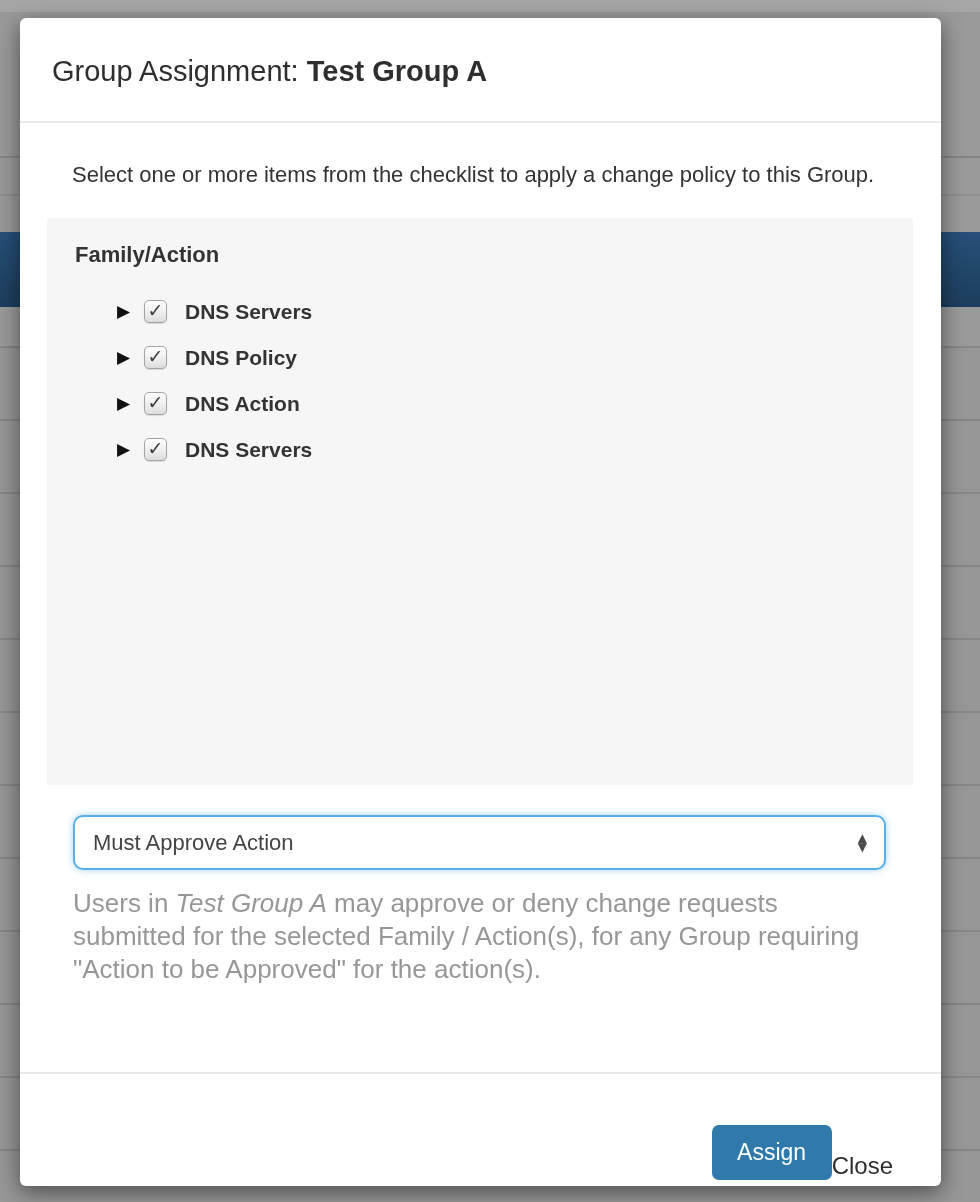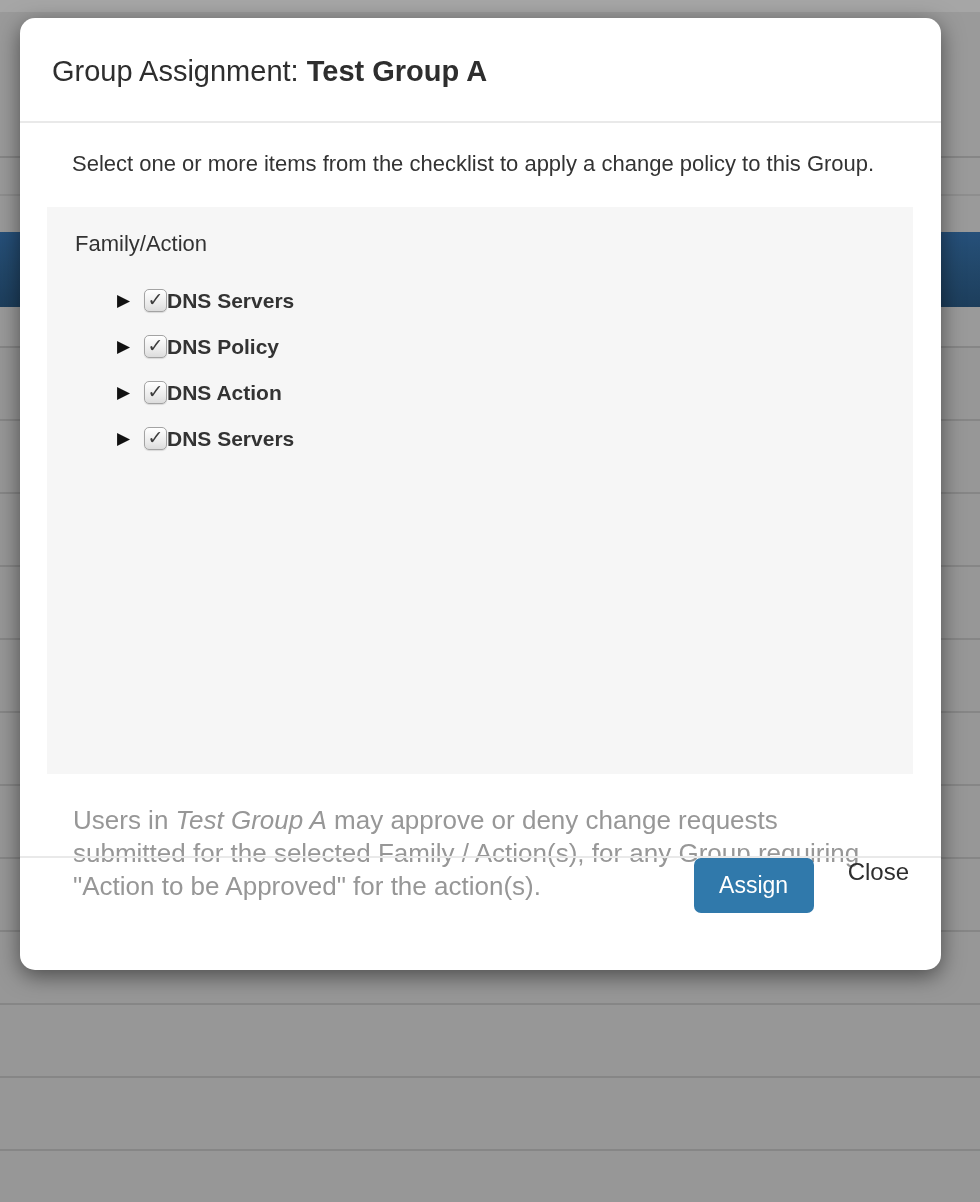--- a/index.html
+++ b/index.html
@@ -10,62 +10,62 @@
   .backdrop { position:absolute; inset:0; background:#9a9a9a; }
   .bd-top-strip { position:absolute; left:0; right:0; top:0; height:12px; background:#a6a6a6; }
   .bd-line-a { position:absolute; left:0; right:0; top:156px; height:2px; background:#868686; }
   .bd-line-b { position:absolute; left:0; right:0; top:194px; height:2px; background:#8e8e8e; }
   .bd-navbar { position:absolute; left:0; right:0; top:232px; height:75px;
                background:linear-gradient(180deg,#26507a 0%, #22486b 45%, #1d3e5c 100%); }
   .bd-rows { position:absolute; left:0; right:0; top:346px; bottom:0;
              background:repeating-linear-gradient(to bottom, #868686 0 2px, #979797 2px 73px); }
 
   
-  .modal { position:absolute; left:20px; top:18px; width:921px; height:952px;
-           background:#fff; border-radius:15px; box-shadow:0 6px 22px rgba(0,0,0,.5);
+  .modal { position:absolute; left:20px; top:18px; width:921px; height:1168px;
+           background:#fff; border-radius:6px; box-shadow:0 6px 22px rgba(0,0,0,.5);
            color:#333; }
   .modal-header { height:105px; padding:37px 32px 0 32px; border-bottom:2px solid #e9e9e9; }
   .modal-title { font-size:29px; font-weight:500; color:#2e2e2e; letter-spacing:0; }
   .modal-title strong { font-weight:800; }
 
-  .modal-body { padding:24px 0 0 0; }
+  .modal-body { padding:35px 0 0 0; }
   .description { margin:0 55px 0 52px; width:815px; font-size:22px; line-height:33px; color:#333; }
 
   .checklist-panel { margin:27px 28px 0 27px; height:567px; background:#f6f6f6; padding:24px 28px; }
-  .checklist-header { font-size:22px; font-weight:400; color:#333; }
+  .checklist-header { font-size:22px; font-weight:700; color:#333; }
   .tree { margin:30px 0 0 42px; }
   .tree-row { display:flex; align-items:center; height:27px; margin-bottom:19px; cursor:default; }
   .expand-icon { font-family:"DejaVu Sans", sans-serif; font-size:17px; color:#111;
                  width:18px; line-height:1; cursor:pointer; }
   .checkbox { width:23px; height:23px; margin-left:9px; border:1px solid #a3a3a3; border-radius:5px;
               background:linear-gradient(180deg,#ffffff 0%, #e9e9e9 70%, #dcdcdc 100%);
               box-shadow:0 1px 1px rgba(0,0,0,.12);
               display:flex; align-items:center; justify-content:center; cursor:pointer; }
   .check-glyph { font-family:"DejaVu Sans", sans-serif; font-size:19px; font-weight:700;
                  color:#3c3c3c; margin-top:-3px; }
-  .tree-label { margin-left:0; font-size:21px; font-weight:700; color:#333; cursor:pointer; }
+  .tree-label { margin-left:18px; font-size:21px; font-weight:700; color:#333; cursor:pointer; }
 
   .policy-section { margin:30px 55px 0 53px; }
   .policy-label { font-size:22px; font-weight:700; color:#333; }
   .policy-select { margin-top:16px; width:813px; height:55px; border:2px solid #57b1e8; border-radius:10px;
                    background:#fff; box-shadow:0 0 7px rgba(87,177,232,.55);
                    display:flex; align-items:center; padding:0 18px; cursor:pointer; position:relative; }
   .policy-select-value { font-size:22px; color:#444; }
   .select-arrows { position:absolute; right:17px; top:50%; transform:translateY(-50%);
                    display:flex; flex-direction:column; align-items:center; line-height:.75;
                    font-family:"DejaVu Sans", sans-serif; font-size:12px; color:#4a4a4a; }
   .policy-help { margin-top:17px; width:818px; font-size:26px; line-height:33px; color:#979797; }
   .policy-help .em { font-style:italic; }
 
   .modal-footer { position:absolute; left:0; right:0; bottom:0; height:114px;
-                  border-top:2px solid #e9e9e9; display:flex; align-items:flex-start;
-                  justify-content:flex-end; padding:0 32px 6px 0; }
+                  border-top:2px solid #e9e9e9; display:flex; align-items:flex-end;
+                  justify-content:flex-end; padding:0 48px 6px 0; }
   .btn-assign { width:120px; height:55px; background:#3079ab; border:none; border-radius:7px;
                 color:#fff; font-family:"Liberation Sans", sans-serif; font-size:23px; cursor:pointer; }
-  .btn-close { margin-left:34px; background:none; border:none; color:#2e2e2e;
+  .btn-close { background:none; border:none; color:#2e2e2e;
                font-family:"Liberation Sans", sans-serif; font-size:24px; cursor:pointer; }
 </style>
 </head>
 <body>
 
 <div class="backdrop">
   <div class="bd-top-strip"></div>
   <div class="bd-line-a"></div>
   <div class="bd-line-b"></div>
   <div class="bd-rows"></div>
@@ -117,20 +117,27 @@
               <span class="check-glyph">✓</span>
             </span>
           <span class="tree-label">DNS Servers</span>
         </div>
 
       </div>
     </div>
 
     <div class="policy-section">
 
+      <div class="policy-select">
+        <span class="policy-select-value">Must Approve Action</span>
+        <span class="select-arrows">
+            <span>▲</span>
+            <span>▼</span>
+          </span>
+      </div>
 
       <p class="policy-help"><span>Users in </span><span class="em">Test Group A</span><span> may approve or deny change requests submitted for the selected Family / Action(s), for any Group requiring "Action to be Approved" for the action(s).</span></p>
     </div>
 
   </div>
 
   <div class="modal-footer">
     <button class="btn-assign">Assign</button>
     <button class="btn-close">Close</button>
   </div>

